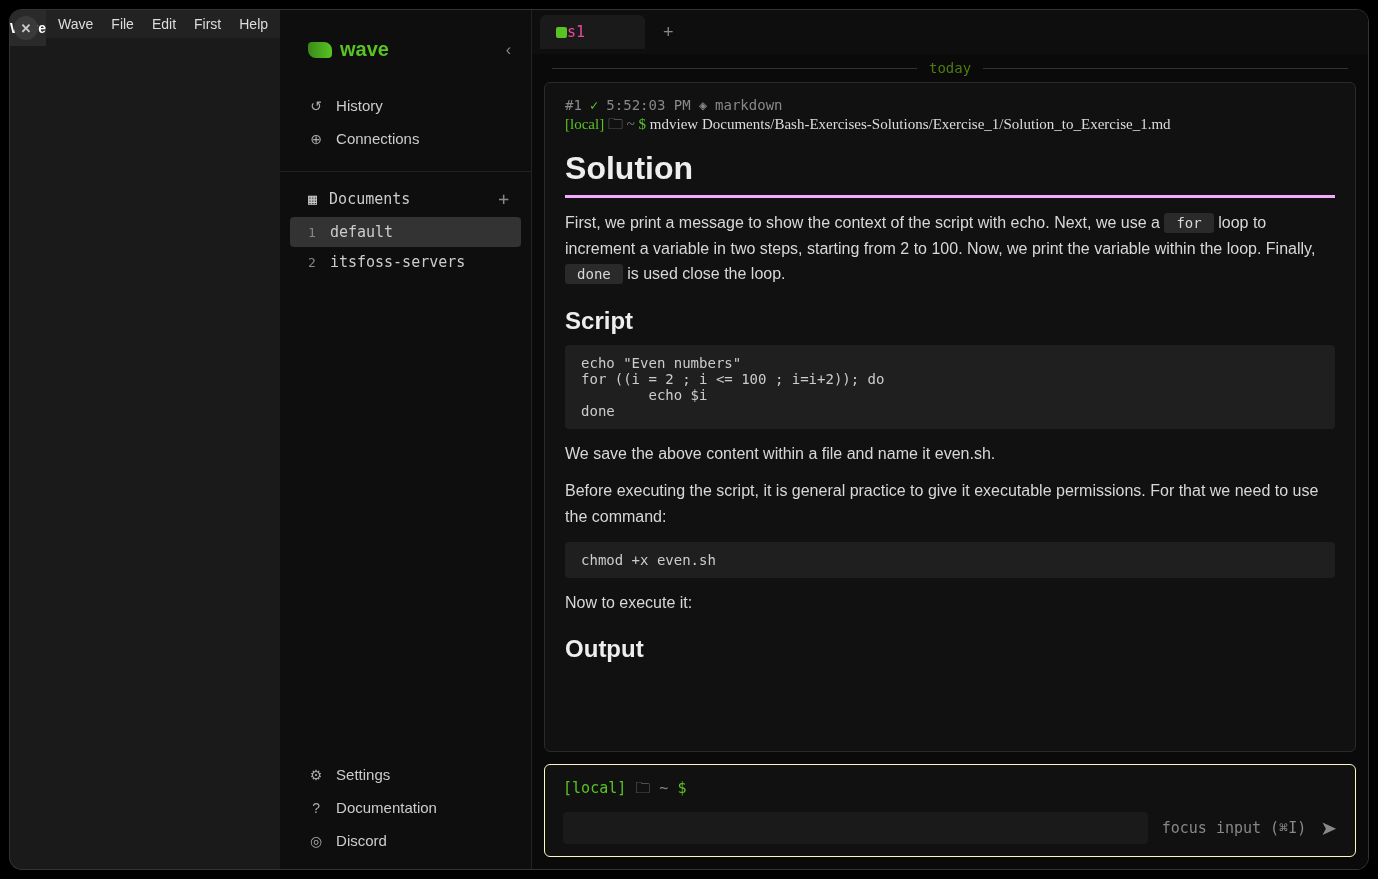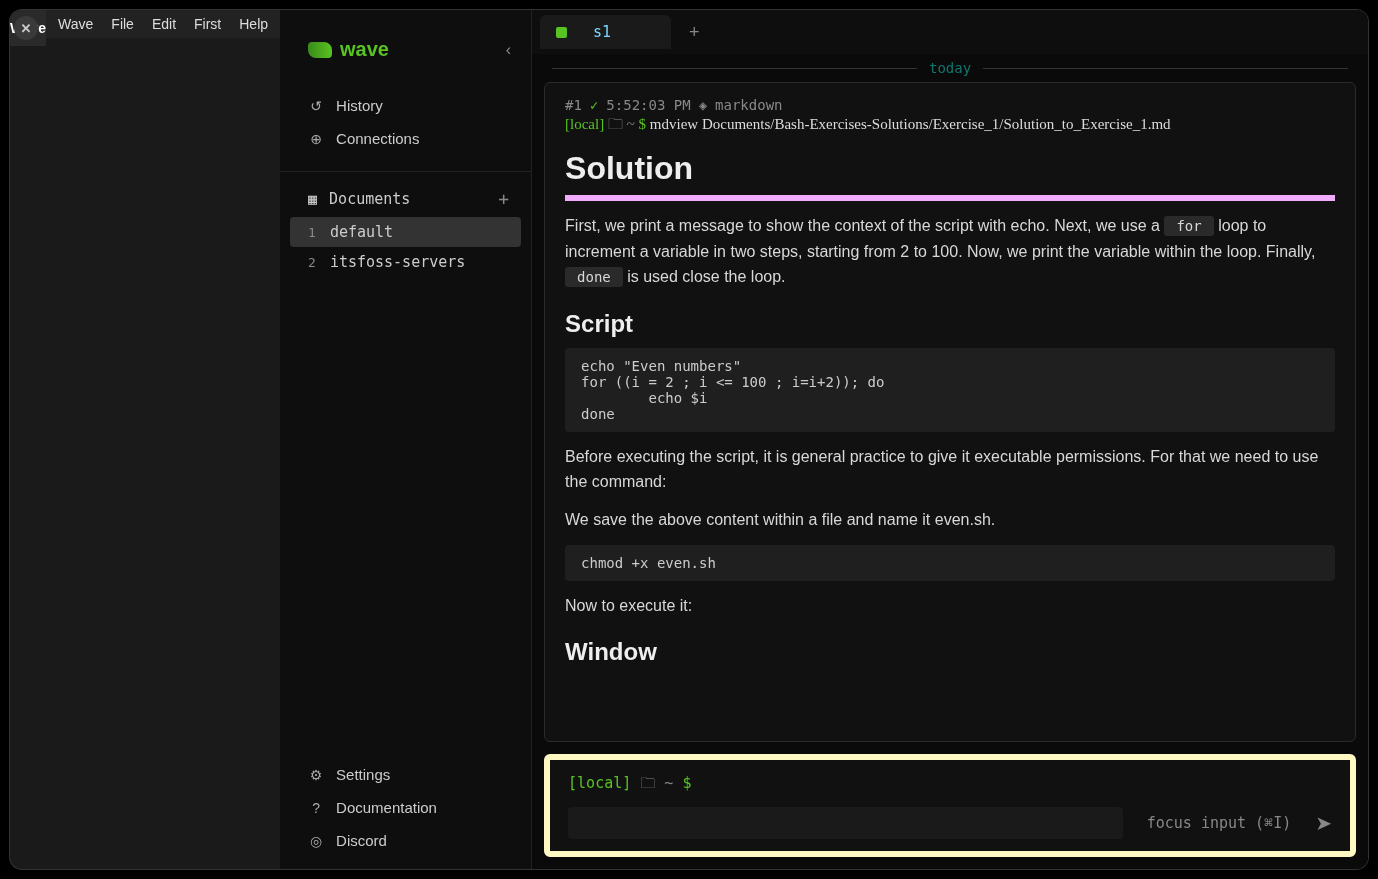--- a/index.html
+++ b/index.html
@@ -176,27 +176,27 @@
   height: 44px;
   display: flex;
   align-items: center;
   padding: 0 8px;
   gap: 8px;
   background: #0e0e0e;
 }
 .tab {
   display: flex;
   align-items: center;
-  gap: 26px;
+  gap: 0;
   padding: 8px 60px 8px 16px;
   background: #1a1a1a;
   border-radius: 6px 6px 0 0;
   font-family: "Menlo", monospace;
   font-size: 15px;
-  color: #7dd3fc;
+  color: #ec4899;
   cursor: pointer;
 }
 .tab .sq {
   width: 11px; height: 11px;
   background: #58c322;
   border-radius: 2px;
 }
 .add-tab {
   color: #888;
   font-size: 18px;
@@ -208,21 +208,21 @@
   align-items: center;
   padding: 6px 20px;
   gap: 12px;
 }
 .day-divider .line {
   flex: 1;
   height: 1px;
   background: #333;
 }
 .day-divider .label {
-  color: #0f766e;
+  color: #4d7c0f;
   font-size: 14px;
   font-family: "Menlo", monospace;
 }
 .content {
   flex: 1;
   margin: 0 12px;
   background: #111;
   border: 1px solid #2a2a2a;
   border-radius: 6px;
   padding: 14px 20px;
@@ -249,21 +249,21 @@
 .cmd-line .local { color: #58c322; }
 .cmd-line .folder { color: #888; }
 .cmd-line .prompt { color: #58c322; }
 .cmd-line .cmd { color: #ddd; }
 .md h1 {
   font-size: 32px;
   font-weight: 700;
   color: #eee;
   margin-top: 12px;
   padding-bottom: 8px;
-  border-bottom: 6px solid #f0abfc;
+  border-bottom: 3px solid #f0abfc;
 }
 .md h2 {
   font-size: 24px;
   font-weight: 700;
   color: #eee;
   margin-top: 20px;
   margin-bottom: 10px;
 }
 .md p {
   font-size: 16px;
@@ -285,36 +285,36 @@
   font-family: "Menlo", monospace;
   font-size: 14px;
   color: #ccc;
   margin: 8px 0;
   white-space: pre;
   overflow-x: auto;
 }
 .input-box {
   margin: 12px;
   background: #111;
-  border: 6px solid #fef9c3;
+  border: 1px solid #fef9c3;
   border-radius: 6px;
   padding: 12px 18px;
 }
 .input-prompt {
   font-family: "Menlo", monospace;
   font-size: 15px;
 }
 .input-prompt .local { color: #58c322; }
 .input-prompt .folder { color: #888; }
 .input-prompt .prompt { color: #58c322; }
 .input-row {
   display: flex;
   align-items: center;
   margin-top: 10px;
-  gap: 24px;
+  gap: 14px;
 }
 .input-field {
   flex: 1;
   background: #1a1a1a;
   border: none;
   border-radius: 4px;
   height: 32px;
   padding: 0 10px;
   color: #ddd;
   font-family: "Menlo", monospace;
@@ -444,25 +444,25 @@
         <div class="md">
           <h1>Solution</h1>
           <p>
             <span>First, we print a message to show the context of the script with echo. Next, we use a </span><code class="inline">for</code><span> loop to increment a variable in two steps, starting from 2 to 100. Now, we print the variable within the loop. Finally, </span><code class="inline">done</code><span> is used close the loop.</span>
           </p>
           <h2>Script</h2>
           <pre>echo "Even numbers"
 for ((i = 2 ; i &lt;= 100 ; i=i+2)); do
         echo $i
 done</pre>
+          <p>We save the above content within a file and name it even.sh.</p>
           <p>Before executing the script, it is general practice to give it executable permissions. For that we need to use the command:</p>
-          <p>We save the above content within a file and name it even.sh.</p>
           <pre>chmod +x even.sh</pre>
           <p>Now to execute it:</p>
-          <h2>Window</h2>
+          <h2>Output</h2>
         </div>
       </div>
 
       <div class="input-box">
         <div class="input-prompt">
           <span class="local">[local]</span>
           <span class="folder"> 🗀 </span>
           <span class="folder">~</span>
           <span class="prompt">$</span>
         </div>

